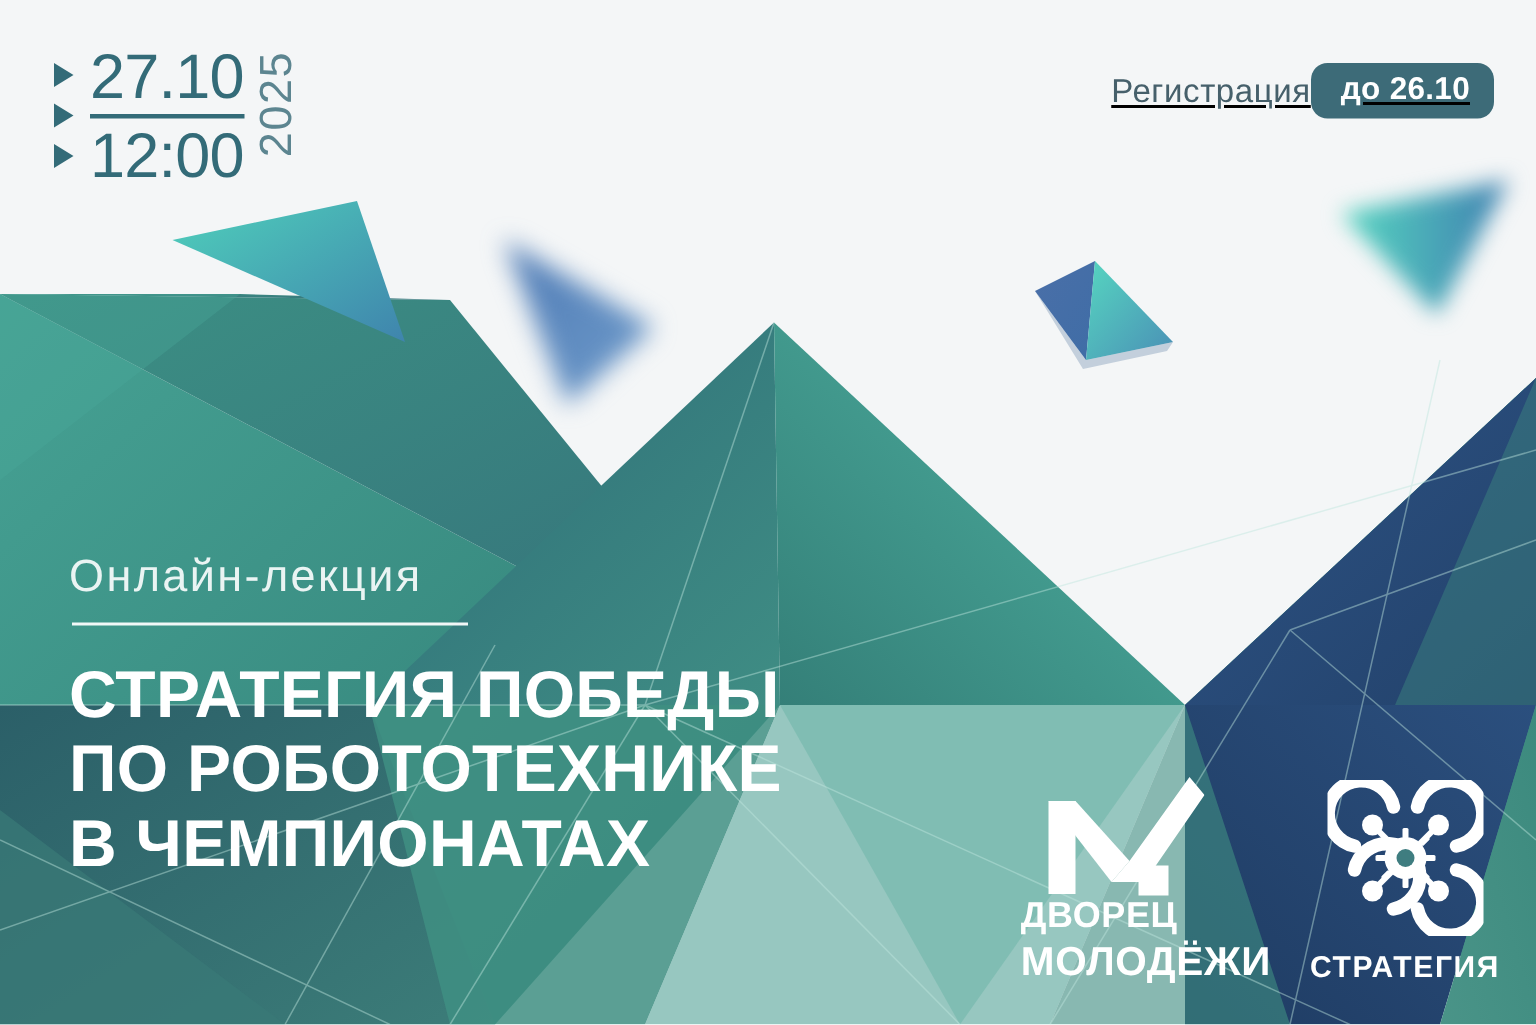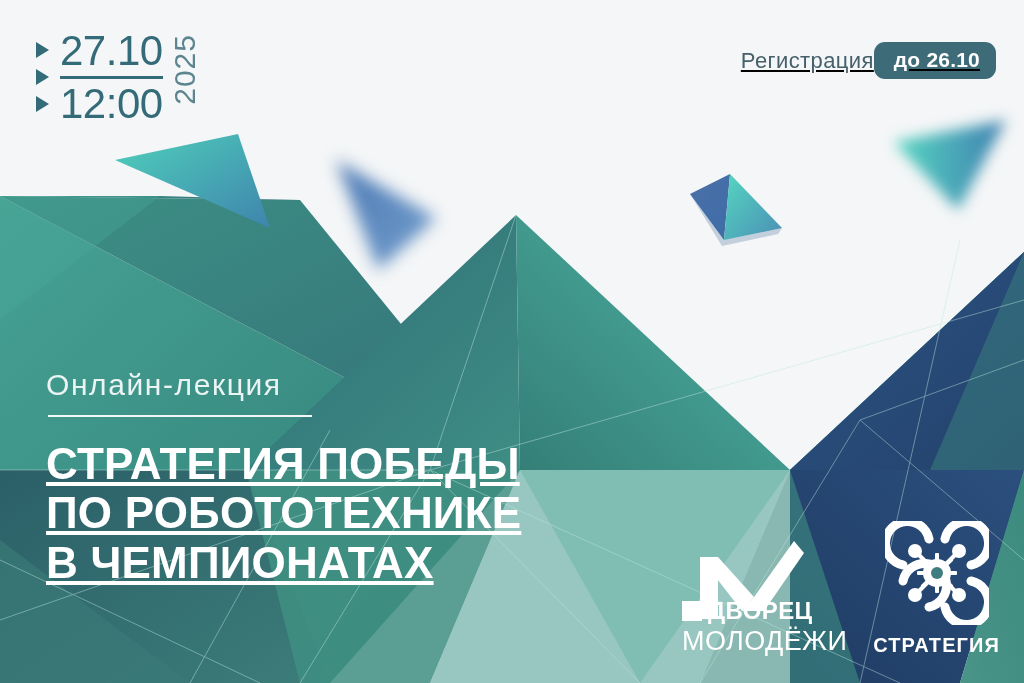--- a/index.html
+++ b/index.html
@@ -99,43 +99,42 @@
     letter-spacing:1.6px;line-height:1.1;
   }
   .kicker-rule{
     width:264px;height:2px;background:#ffffff;
     margin:14px 0 22px 2px;opacity:.93;
   }
   .headline{
     font-size:44px;font-weight:bold;color:#ffffff;
     line-height:1.12;letter-spacing:0.2px;
     text-transform:uppercase;
-    text-decoration:underline;
   }
   .headline div{white-space:nowrap;}
 
   
   .logos{
     position:absolute;right:24px;bottom:28px;
     display:flex;align-items:flex-end;gap:26px;
     z-index:6;
   }
   .logo-dm{display:flex;flex-direction:column;align-items:flex-start;}
   .logo-dm-mark{margin-left:2px;}
-  .logo-dm-row{display:flex;align-items:flex-end;margin-top:-26px;}
+  .logo-dm-row{display:flex;align-items:flex-end;margin-top:-26px;flex-direction:column;}
   .logo-dm-sq{
     width:20px;height:20px;background:#fff;
     margin-right:6px;margin-bottom:2px;
   }
   .logo-dm-t1{
     color:#fff;font-weight:bold;font-size:24px;
     letter-spacing:0.4px;line-height:1;
   }
   .logo-dm-t2{
-    color:#fff;font-weight:normal;font-size:27px;
+    color:#fff;font-weight:bold;font-size:27px;
     letter-spacing:0.4px;line-height:1;margin-top:5px;
   }
   .logo-kv{display:flex;flex-direction:column;align-items:center;}
   .logo-kv-t{
     color:#fff;font-weight:bold;font-size:20px;
     letter-spacing:1.1px;margin-top:6px;line-height:1;
   }
 </style>
 </head>
 <body>

